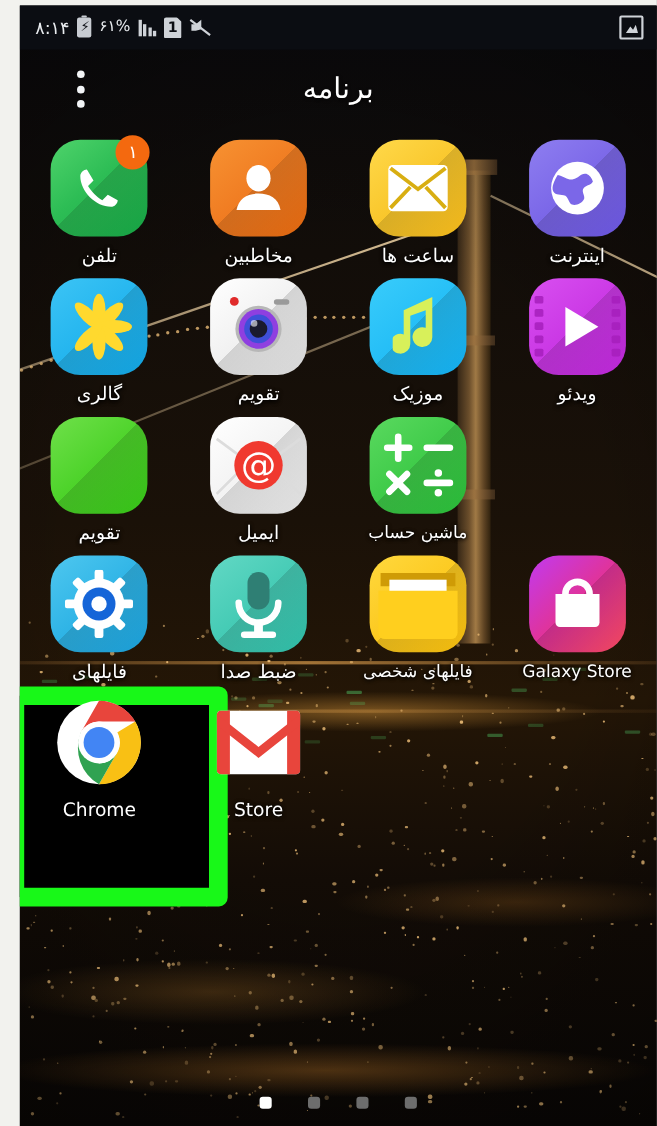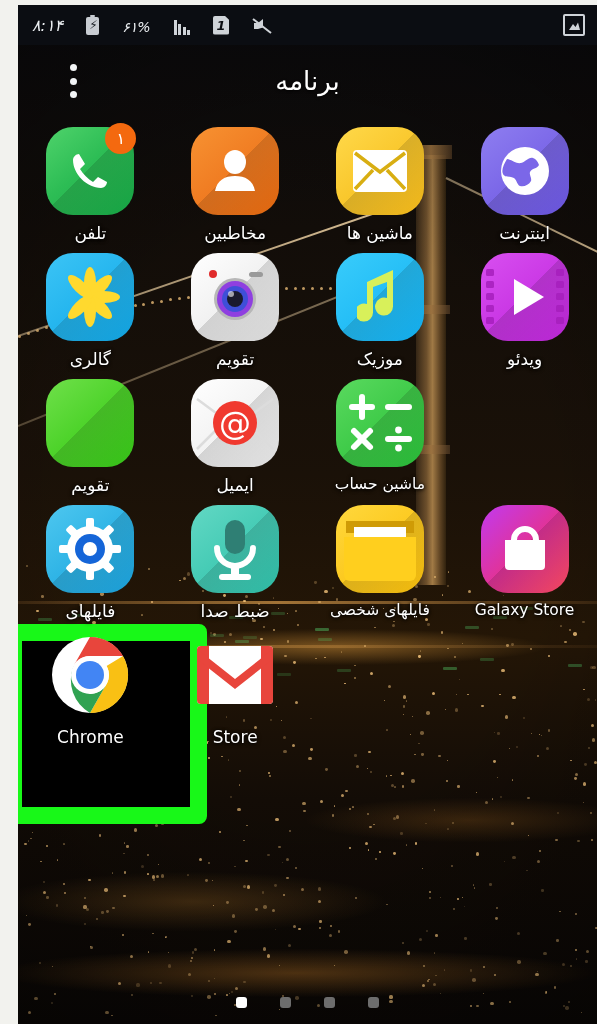--- a/index.html
+++ b/index.html
@@ -65,21 +65,21 @@
     background: radial-gradient(ellipse 120% 80% at 50% 50%, rgba(0,0,0,0) 35%, rgba(0,0,0,.55) 100%);
   }
   
   #statusbar {
     position: absolute; left: 0; top: 0; width: 100%; height: 40px;
     background: #0b0d12;
     display: flex; align-items: center;
     padding: 0 12px 0 14px;
     z-index: 30;
   }
-  #status-left { display: flex; align-items: flex-end; gap: 23px; font-style: italic; }
+  #status-left { display: flex; align-items: flex-start; gap: 7px; }
   #status-right { margin-left: auto; display: flex; align-items: center; }
   .sb-time { color: #e9ecef; font-size: 16px; letter-spacing: .5px; }
   .sb-pct  { color: #e9ecef; font-size: 14px; }
   .batt {
     position: relative; width: 13px; height: 18px;
     background: #c8ccd2; border-radius: 2px;
   }
   .batt:after {
     content: ""; position: absolute; left: 4px; top: -2px;
     width: 5px; height: 2px; background: #c8ccd2; border-radius: 1px;
@@ -884,21 +884,21 @@
         <div class="icon-wrap">
           <div class="sq g-msg">
             <div class="longshadow"></div>
             <svg width="56" height="44" viewBox="0 0 56 44" style="position:relative">
               <rect x="1" y="1" width="54" height="42" rx="4" fill="#fff"></rect>
               <path d="M3 4 L28 23 L53 4" stroke="#d8ae12" stroke-width="3.5" fill="none"></path>
               <path d="M3 40 L21 21 M53 40 L35 21" stroke="#d8ae12" stroke-width="3.5" fill="none"></path>
             </svg>
           </div>
         </div>
-        <div class="label">ماشین ها</div>
+        <div class="label">ساعت ها</div>
       </div>
 
       <div class="cell">
         <div class="icon-wrap">
           <div class="sq g-net">
             <div class="longshadow"></div>
             <svg width="56" height="56" viewBox="0 0 56 56" style="position:relative">
               <circle cx="28" cy="28" r="24" fill="#fff"></circle>
               <path d="M10 16c6 1 9 5 14 4s7-6 12-5c3 1 5 4 6 7-2 4-7 3-9 7-1 3 2 6 1 9-2 4-7 6-11 5-3-1-3-6-6-8-4-2-9 0-11-4-2-4 1-10 4-15z" fill="#7b67e8"></path>
             </svg>

